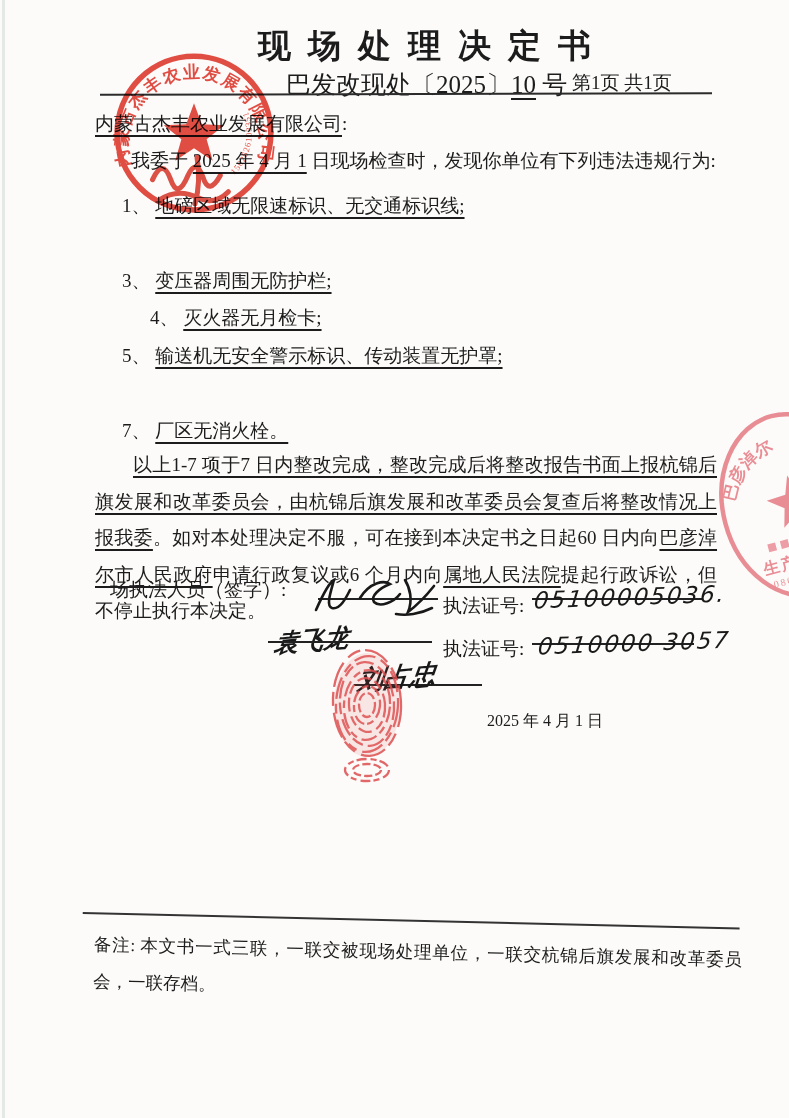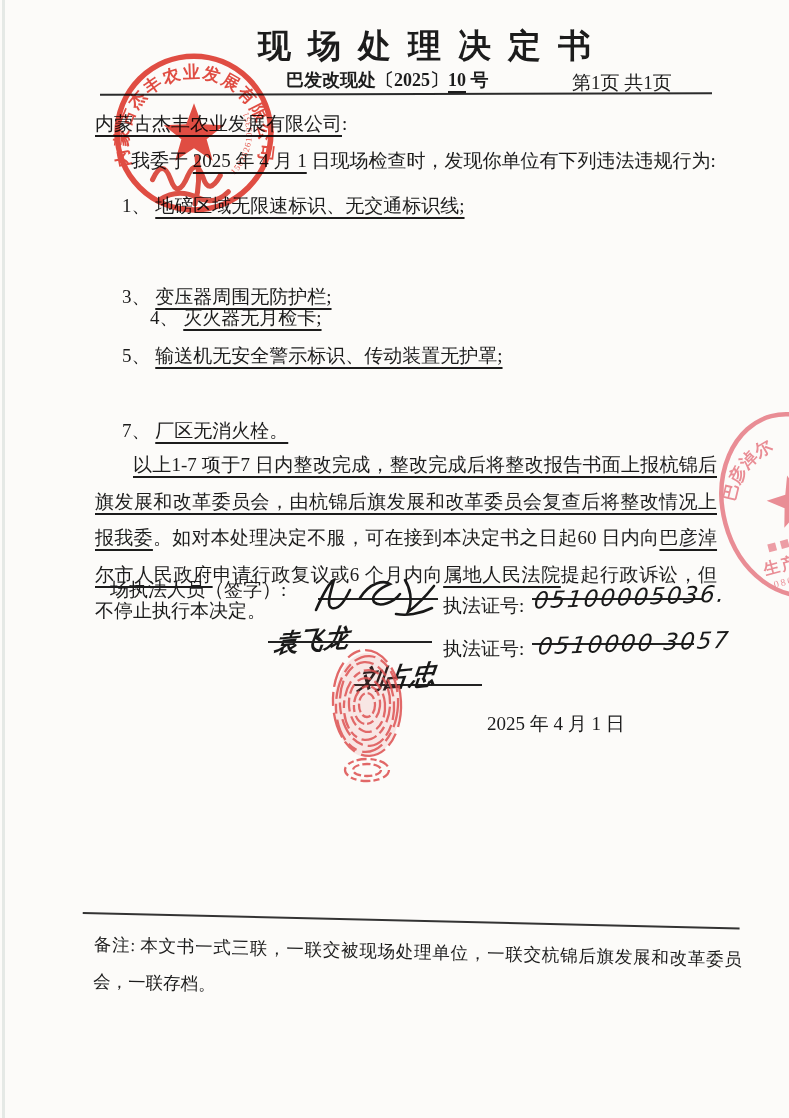--- a/index.html
+++ b/index.html
@@ -11,21 +11,21 @@
     font-family:"Liberation Serif","DejaVu Serif",serif;
     color:#1c1c1c;
   }
   .abs{position:absolute;}
   .scan-edge{left:2px;top:0;width:3px;height:1118px;background:#d9dfdb;opacity:.65;}
   .title{
     left:258px;top:24px;
     font-size:33px;font-weight:bold;letter-spacing:17px;
     white-space:nowrap;
   }
-  .docnum{left:286px;top:68px;font-size:18px;font-weight:700;white-space:nowrap;}
+  .docnum{left:286px;top:68px;font-size:25px;font-weight:400;white-space:nowrap;}
   .pageinfo{left:572px;top:70px;font-size:19px;white-space:nowrap;}
   .header-rule{left:100px;top:93px;width:612px;height:2px;background:#2b2b2b;transform:rotate(-0.15deg);}
   .body-text{font-size:19px;line-height:1.35;white-space:nowrap;}
   .u{text-decoration:underline;text-underline-offset:5px;text-decoration-thickness:1.5px;}
   .closing{
     left:95px;top:447px;width:622px;
     font-size:19px;line-height:36.6px;
     text-align:justify;text-indent:38px;white-space:normal;
   }
   .blank-line{display:inline-block;border-bottom:2px solid #222;}
@@ -52,21 +52,21 @@
   <div class="abs title">现场处理决定书</div>
   <div class="abs docnum"><span>巴发改现处〔2025〕</span><span class="u">10</span> <span>号</span></div>
   <div class="abs pageinfo">第1页 共1页</div>
   <div class="abs header-rule"></div>
 
   <div class="abs body-text" style="left:95px;top:111px;"><span class="u">内蒙古杰丰农业发展有限公司</span><span>:</span></div>
 
   <div class="abs body-text" style="left:131px;top:148px;"><span>我委于 </span><span class="u">2025 年 4 月 1</span><span> 日现场检查时，发现你单位有下列违法违规行为:</span></div>
 
   <div class="abs body-text" style="left:122px;top:193px;"><span>1、</span> <span class="u">地磅区域无限速标识、无交通标识线;</span></div>
-  <div class="abs body-text" style="left:122px;top:284px;"><span>3、</span> <span class="u">变压器周围无防护栏;</span></div>
+  <div class="abs body-text" style="left:122px;top:268px;"><span>3、</span> <span class="u">变压器周围无防护栏;</span></div>
   <div class="abs body-text" style="left:122px;top:305px;margin-left:28px;"><span>4、</span> <span class="u">灭火器无月检卡;</span></div>
   <div class="abs body-text" style="left:122px;top:343px;"><span>5、</span> <span class="u">输送机无安全警示标识、传动装置无护罩;</span></div>
   <div class="abs body-text" style="left:122px;top:418px;"><span>7、</span> <span class="u">厂区无消火栓。</span></div>
 
   <div class="abs closing"><span class="u">以上1-7 项于7 日内整改完成，整改完成后将整改报告书面上报杭锦后旗发展和改革委员会，由杭锦后旗发展和改革委员会复查后将整改情况上报我委</span><span>。如对本处理决定不服，可在接到本决定书之日起60 日内向</span><span class="u">巴彦淖尔市人民政府</span><span>申请行政复议或6 个月内向</span><span class="u">属地人民法院</span><span>提起行政诉讼，但不停止执行本决定。</span></div>
 
   <div class="abs label" style="left:110px;top:577px;">场执法人员（签字）:</div>
   <span class="abs blank-line" style="left:318px;top:598px;width:120px;"></span>
   <svg class="abs" style="left:310px;top:572px;" width="135" height="50" viewBox="0 0 135 50">
     <g fill="none" stroke="#181818" stroke-width="2.6" stroke-linecap="round">
@@ -82,21 +82,21 @@
 
   <div class="abs hand hand-name" style="left:274px;top:624px;font-size:25px;">袁飞龙</div>
   <span class="abs blank-line" style="left:268px;top:641px;width:164px;"></span>
   <div class="abs label" style="left:443px;top:636px;">执法证号:</div>
   <span class="abs blank-line" style="left:532px;top:643px;width:162px;"></span>
   <div class="abs hand hand-num" style="left:538px;top:630px;">0510000 3057</div>
 
   <span class="abs blank-line" style="left:354px;top:684px;width:128px;"></span>
   <div class="abs hand hand-name" style="left:358px;top:660px;font-size:26px;">刘占忠</div>
 
-  <div class="abs label" style="left:487px;top:711px;font-size:19px;">2025 年 4 月 1 日</div>
+  <div class="abs label" style="left:487px;top:711px;font-size:16px;">2025 年 4 月 1 日</div>
 
   <svg class="abs" style="left:322px;top:648px;opacity:.85;" width="90" height="145" viewBox="0 0 90 145">
     <g fill="none" stroke="#dd4f4f" stroke-width="2.3">
       <ellipse cx="45" cy="57" rx="8" ry="12" stroke-dasharray="9 3"></ellipse>
       <ellipse cx="45" cy="57" rx="13" ry="19" stroke-dasharray="12 4 7 3" transform="rotate(6 45 57)"></ellipse>
       <ellipse cx="45" cy="57" rx="18" ry="27" stroke-dasharray="14 4 10 5" transform="rotate(-5 45 57)"></ellipse>
       <ellipse cx="45" cy="57" rx="23" ry="35" stroke-dasharray="16 5 8 4" transform="rotate(4 45 57)"></ellipse>
       <ellipse cx="45" cy="56" rx="27" ry="42" stroke-dasharray="18 5 12 4" transform="rotate(-4 45 56)"></ellipse>
       <ellipse cx="45" cy="56" rx="31" ry="48" stroke-dasharray="22 6 10 5" transform="rotate(3 45 56)"></ellipse>
       <ellipse cx="45" cy="55" rx="34" ry="53" stroke-dasharray="26 7 14 5" transform="rotate(-3 45 55)"></ellipse>

